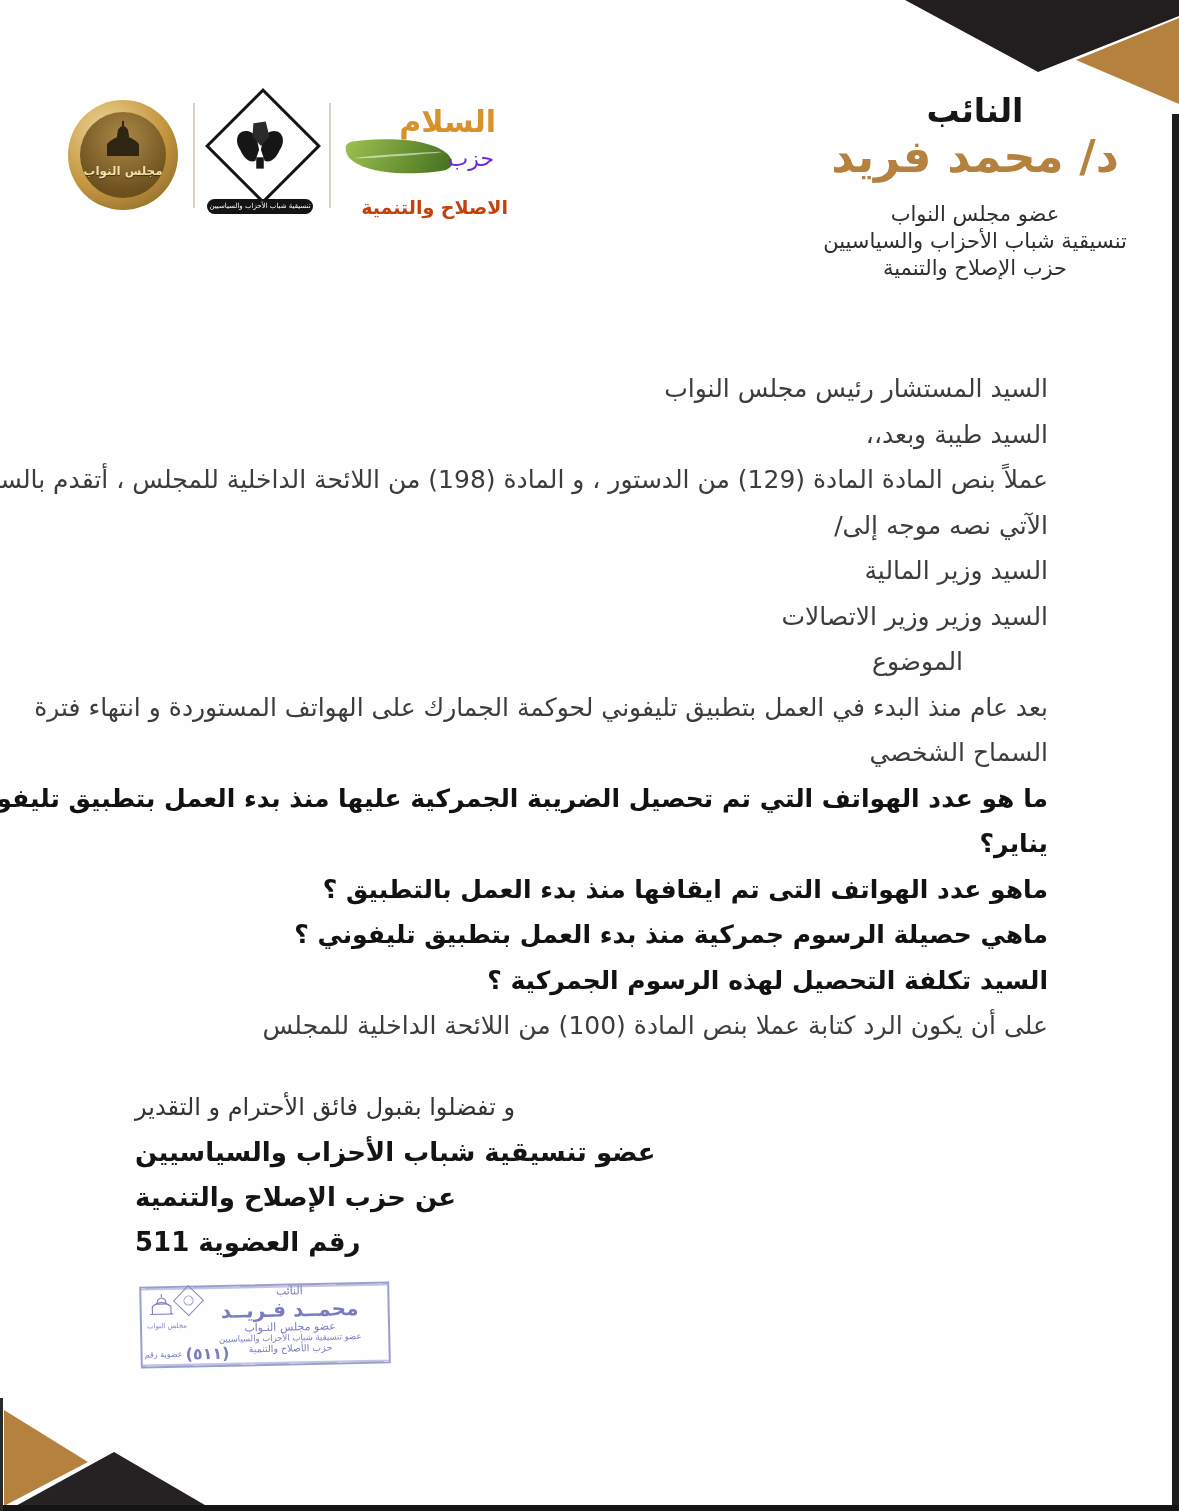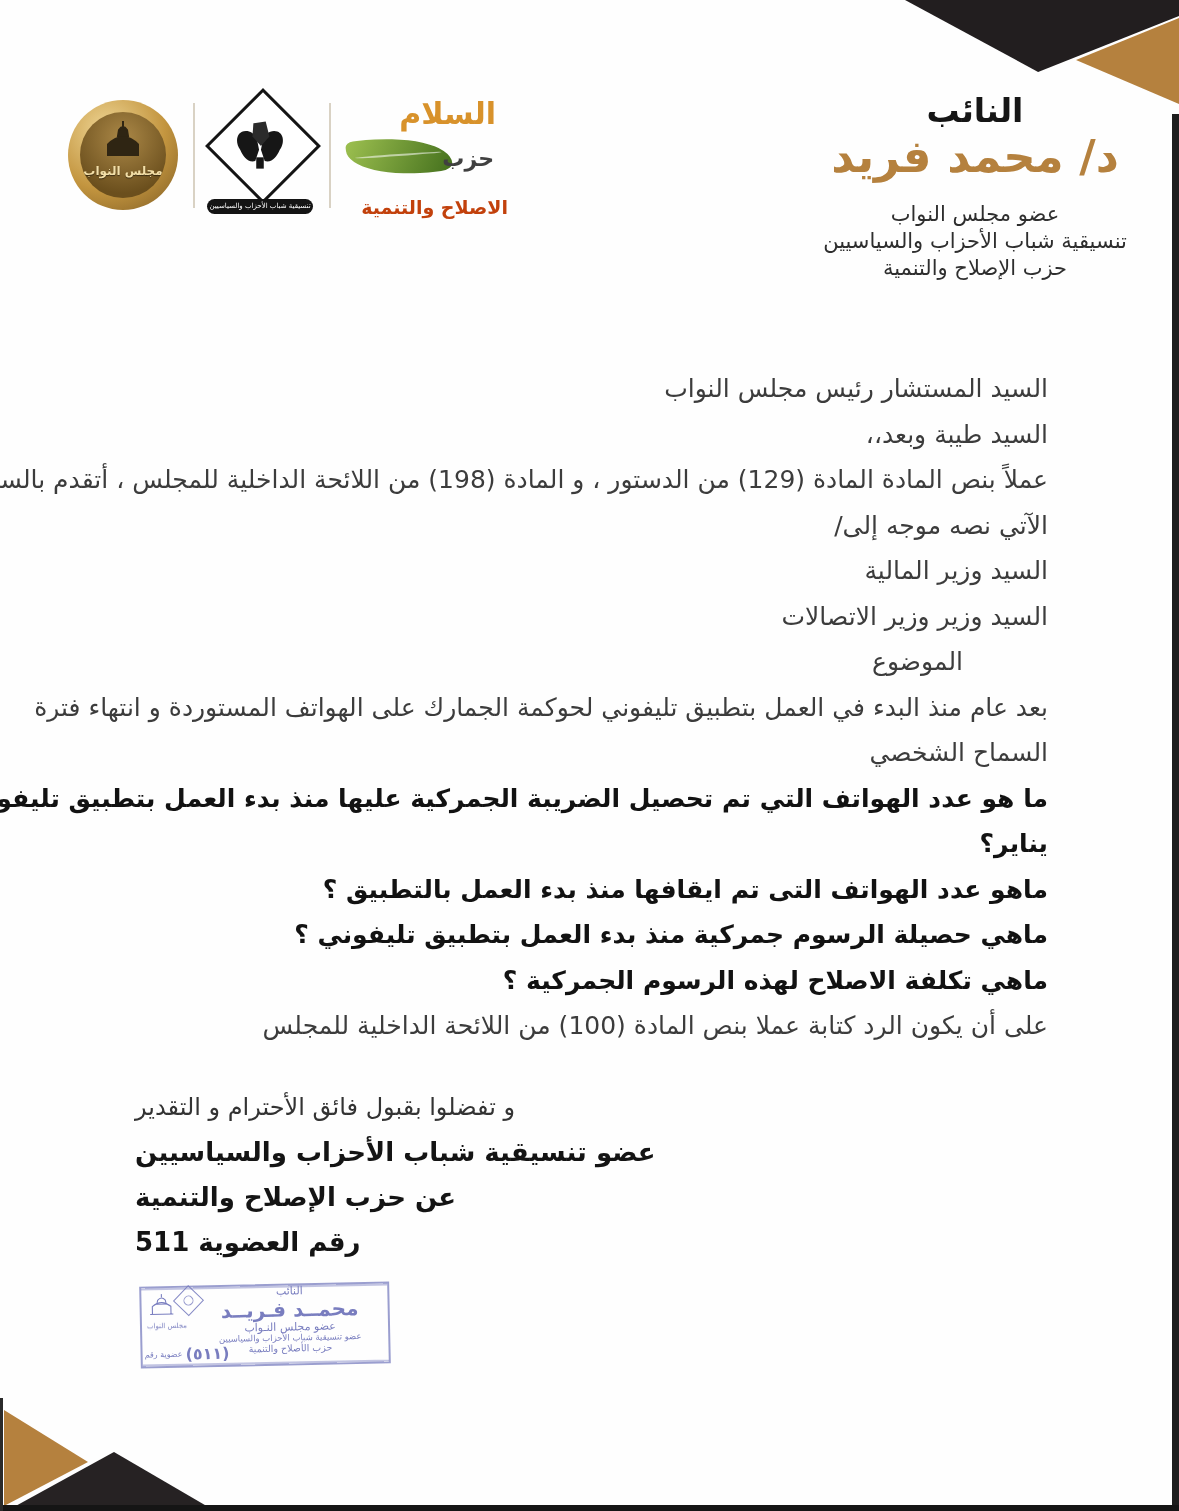--- a/index.html
+++ b/index.html
@@ -38,28 +38,28 @@
 
   .diamond-logo{position:absolute;left:205px;top:98px;width:110px;height:116px;}
   .diamond-shape{position:absolute;left:17px;top:7px;width:76px;height:76px;background:#fff;
     border:3px solid #141414;transform:rotate(45deg);}
   .hands-svg{position:absolute;left:22px;top:16px;}
   .coord-banner{position:absolute;left:2px;bottom:0;width:106px;height:15px;background:#141414;
     border-radius:8px;color:#fff;font-size:7px;line-height:15px;text-align:center;
     direction:rtl;white-space:nowrap;overflow:hidden;}
 
   .party-logo{position:absolute;left:345px;top:96px;width:165px;height:122px;direction:rtl;}
-  .party-script{position:absolute;right:14px;top:0;color:#d8922b;font-size:30px;
+  .party-script{position:absolute;right:14px;top:8px;color:#d8922b;font-size:30px;
     font-weight:bold;letter-spacing:1px;}
   .leaf{position:absolute;left:2px;top:40px;width:104px;height:40px;
     background:linear-gradient(120deg,#9dc050,#44701d);
     border-radius:8% 92% 12% 88% / 14% 86% 18% 82%;transform:rotate(-7deg);}
   .leaf::after{content:"";position:absolute;left:8%;top:45%;width:84%;height:2px;
     background:rgba(255,255,255,.55);border-radius:50%;transform:rotate(3deg);}
-  .party-hizb{position:absolute;right:16px;top:50px;color:#404040;font-size:22px;font-weight:bold;}
+  .party-hizb{position:absolute;right:16px;top:50px;color:#6d28d9;font-size:22px;font-weight:normal;}
   .party-name{position:absolute;right:2px;bottom:0;color:#c2410c;font-size:19px;font-weight:bold;}
 
   
   .letterhead{position:absolute;left:775px;top:92px;width:400px;text-align:center;direction:rtl;}
   .lh-title{font-size:33px;font-weight:bold;color:#161616;line-height:38px;}
   .lh-name{font-size:45px;font-weight:bold;color:#b5813e;line-height:52px;margin-top:1px;}
   .lh-sub{font-size:21px;color:#2e2e2e;line-height:27px;}
   .lh-sub-wrap{margin-top:18px;}
 
   
@@ -163,21 +163,21 @@
     <div class="body-line">الآتي نصه موجه إلى/</div>
     <div class="body-line">السيد وزير المالية</div>
     <div class="body-line">السيد وزير وزير الاتصالات</div>
     <div class="body-line indent">الموضوع</div>
     <div class="body-line">بعد عام منذ البدء في العمل بتطبيق تليفوني لحوكمة الجمارك على الهواتف المستوردة و انتهاء فترة</div>
     <div class="body-line">السماح الشخصي</div>
     <div class="body-line bold">ما هو عدد الهواتف التي تم تحصيل الضريبة الجمركية عليها منذ بدء العمل بتطبيق تليفوني في</div>
     <div class="body-line bold">يناير؟</div>
     <div class="body-line bold">ماهو عدد الهواتف التى تم ايقافها منذ بدء العمل بالتطبيق ؟</div>
     <div class="body-line bold">ماهي حصيلة الرسوم جمركية منذ بدء العمل بتطبيق تليفوني ؟</div>
-    <div class="body-line bold">ماهي تكلفة الاصلاح لهذه الرسوم الجمركية ؟</div>
+    <div class="body-line bold">السيد تكلفة التحصيل لهذه الرسوم الجمركية ؟</div>
     <div class="body-line">على أن يكون الرد كتابة عملا بنص المادة (100) من اللائحة الداخلية للمجلس</div>
   </div>
 
   <div class="signature">
     <div class="sig-line">و تفضلوا بقبول فائق الأحترام و التقدير</div>
     <div class="sig-line bold">عضو تنسيقية شباب الأحزاب والسياسيين</div>
     <div class="sig-line bold">عن حزب الإصلاح والتنمية</div>
     <div class="sig-line bold">رقم العضوية 511</div>
   </div>
 

